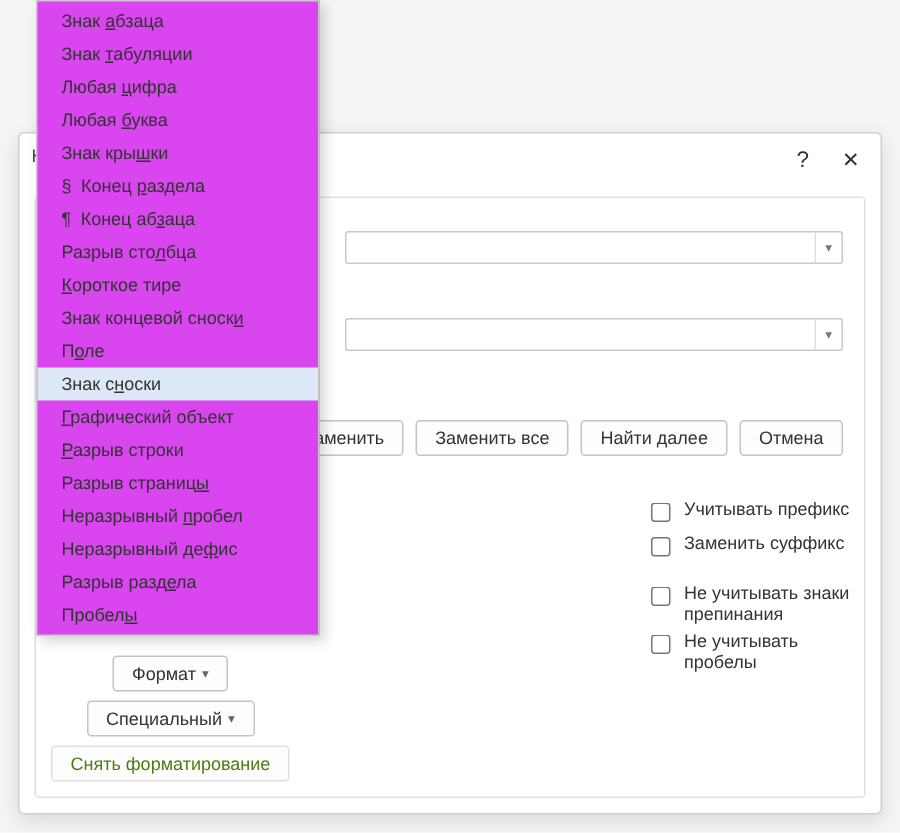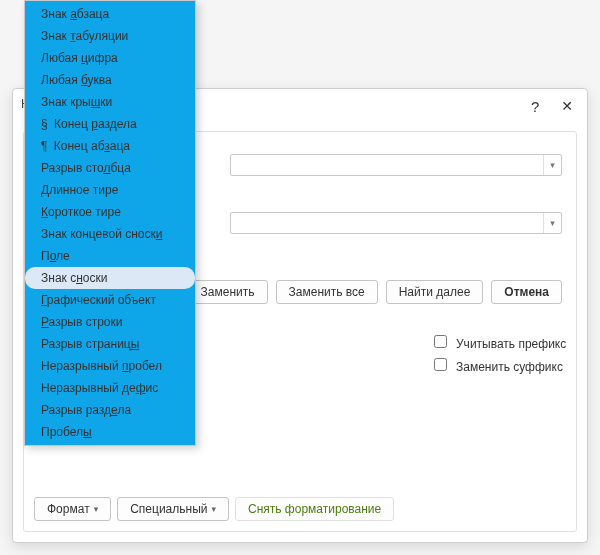--- a/index.html
+++ b/index.html
@@ -77,56 +77,57 @@
     background: #fdfdfd;
     border-radius: 3px;
     padding: 4px 12px;
     font-size: 12px;
     color: #333;
     cursor: pointer;
     height: 24px;
     display: inline-flex;
     align-items: center;
   }
-  .btn.strong { font-weight: 700; }
+  .btn.strong { font-weight: 400; }
   .checkcol {
     position: absolute;
     left: 406px;
     font-size: 12px;
     color: #333;
   }
-  .chk { display: flex; align-items: flex-end; gap: 6px; margin-bottom: 4px; }
+  .chk { display: flex; align-items: flex-start; gap: 6px; margin-bottom: 4px; }
   .chk input { accent-color: #0a66c2; width: 13px; height: 13px; }
   .bottom-bar {
     position: absolute;
     left: 10px; bottom: 10px;
     display: flex;
     align-items: center;
     gap: 6px;
+    flex-direction: column;
   }
   .btn.menu::after { content: " \25BE"; font-size: 9px; color: #666; margin-left: 4px;}
   
   .popup {
     position: absolute;
     left: 24px; top: 0;
-    width: 172px;
-    background: #0ea5e9;
+    width: 189px;
+    background: #d946ef;
     border: 1px solid #c8c8c8;
     box-shadow: 3px 3px 8px rgba(0,0,0,0.18);
     z-index: 50;
     padding: 2px 0;
   }
   .mi {
     padding: 4px 16px;
     font-size: 12px;
     color: #333;
     cursor: default;
     white-space: nowrap;
   }
-  .mi.sel { background: #dce8f6; border-radius: 10px; }
+  .mi.sel { background: #dce8f6; }
   .mi .u { text-decoration: underline; }
   .sym { font-family: "Segoe UI Symbol", sans-serif; margin-right: 3px;}
 </style>
 </head>
 <body>
 
 <div class="dialog">
   <div class="title-left">Н</div>
   <div class="titlebar">
     <span class="help-btn">?</span>
@@ -149,41 +150,50 @@
     </div>
 
     <div class="checkcol" style="top:200px">
       <label class="chk">
           <input type="checkbox" style="">
           <span>Учитывать префикс</span>
         </label>
       <label class="chk">
           <input type="checkbox" style="">
           <span>Заменить суффикс</span>
+        </label>
+    </div>
+    <div class="checkcol" style="top:256px">
+      <label class="chk">
+          <input type="checkbox" style="">
+          <span>Не учитывать знаки препинания</span>
+        </label>
+      <label class="chk">
+          <input type="checkbox" style="">
+          <span>Не учитывать пробелы</span>
         </label>
     </div>
 
     <div class="bottom-bar">
       <div class="btn menu">Формат</div>
       <div class="btn menu">Специальный</div>
       <div class="btn" style="border-color:#e0e0e0;color:#4d7c0f">Снять форматирование</div>
     </div>
   </div>
 </div>
 
 <div class="popup" id="popup">
     <div class="mi">Знак <span class="u">а</span>бзаца</div>
     <div class="mi">Знак <span class="u">т</span>абуляции</div>
     <div class="mi">Любая <span class="u">ц</span>ифра</div>
     <div class="mi">Любая <span class="u">б</span>уква</div>
     <div class="mi">Знак кры<span class="u">ш</span>ки</div>
     <div class="mi"><span class="sym">§ </span>Конец <span class="u">р</span>аздела</div>
     <div class="mi"><span class="sym">¶ </span>Конец аб<span class="u">з</span>аца</div>
     <div class="mi">Разрыв сто<span class="u">л</span>бца</div>
-    <div class="mi"><span class="u">Д</span>линное тире</div>
     <div class="mi"><span class="u">К</span>ороткое тире</div>
     <div class="mi">Знак концевой сноск<span class="u">и</span></div>
     <div class="mi">П<span class="u">о</span>ле</div>
     <div class="mi sel">Знак с<span class="u">н</span>оски</div>
     <div class="mi"><span class="u">Г</span>рафический объект</div>
     <div class="mi"><span class="u">Р</span>азрыв строки</div>
     <div class="mi">Разрыв страниц<span class="u">ы</span></div>
     <div class="mi">Неразрывный <span class="u">п</span>робел</div>
     <div class="mi">Неразрывный де<span class="u">ф</span>ис</div>
     <div class="mi">Разрыв разд<span class="u">е</span>ла</div>

